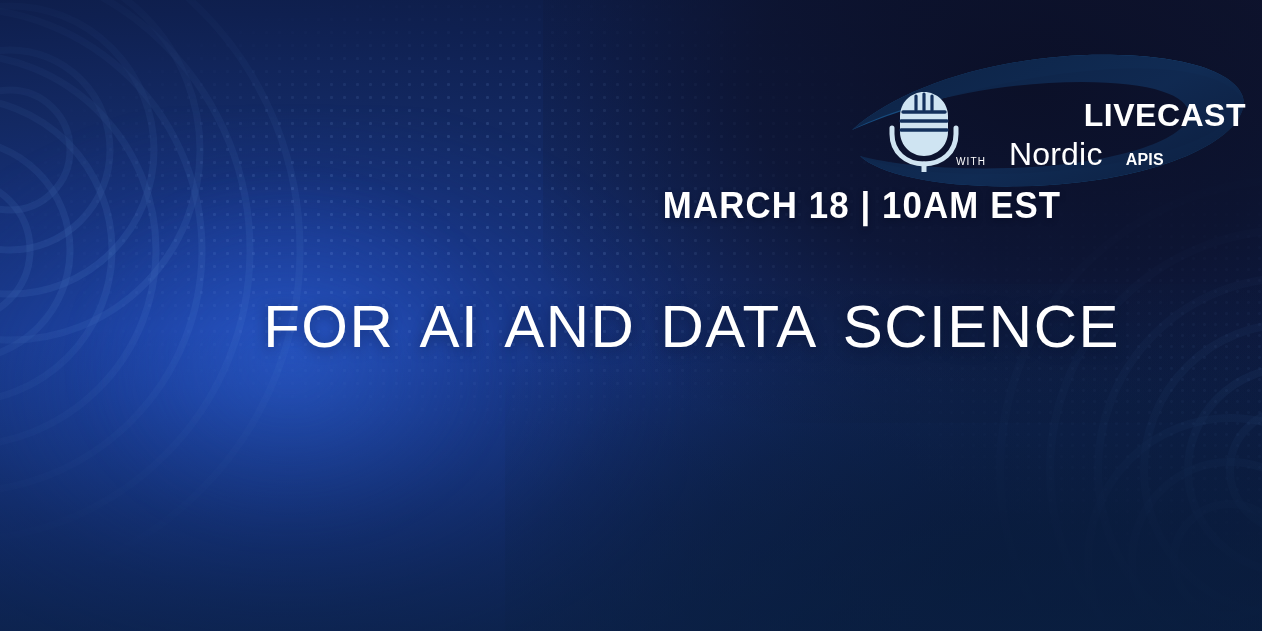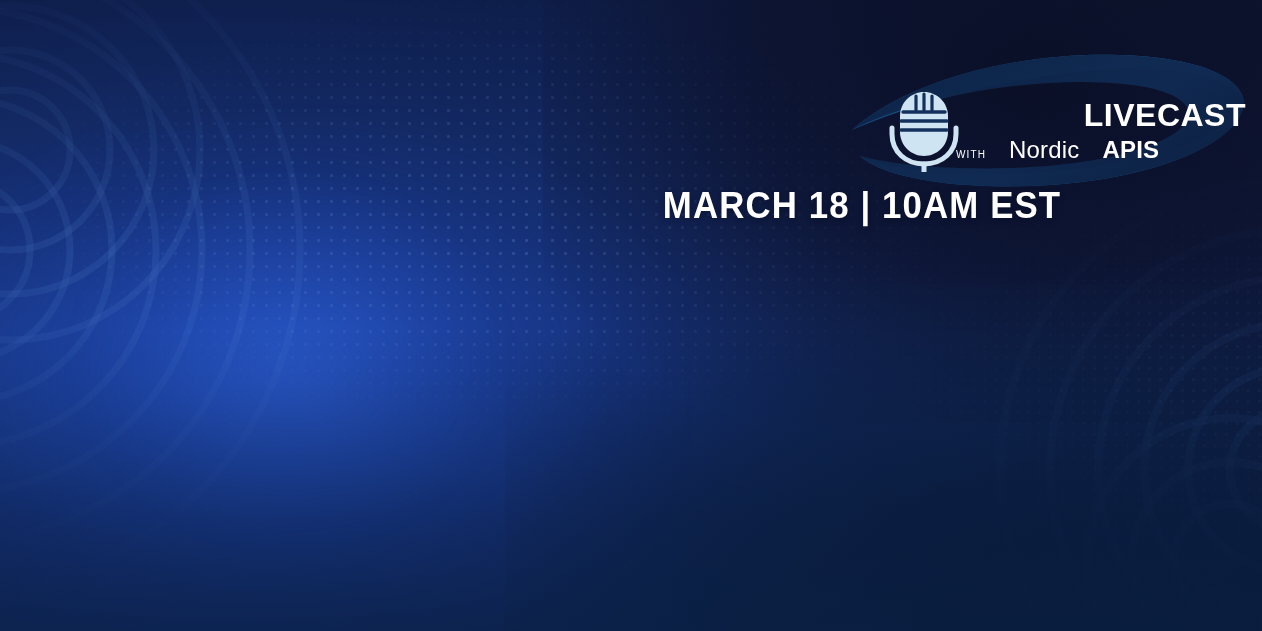--- a/index.html
+++ b/index.html
@@ -109,27 +109,27 @@
   }
   #with-word{
     font-size:14px;
     font-weight:400;
     letter-spacing:1.1px;
     color:#ffffff;
     font-variant:small-caps;
     text-transform:lowercase;
   }
   #nordic-word{
-    font-size:24px;
+    font-size:32px;
     font-weight:300;
     letter-spacing:0.2px;
     color:#ffffff;
   }
   #apis-word{
-    font-size:24px;
+    font-size:16px;
     font-weight:700;
     letter-spacing:0.2px;
     color:#ffffff;
   }
 
   
   #copy{
     position:absolute;
     left:140px; top:185px;
     width:980px;
@@ -279,16 +279,17 @@
         <span id="nordic-word">Nordic</span>
           <span id="apis-word">APIS</span>
       </div>
     </div>
   </div>
 
   <div id="copy">
     <div id="event-date">MARCH 18 | 10AM EST</div>
 
     <div id="headline">
+      <div class="headline-line" id="headline-line-2">for AI and Data Science</div>
     </div>
   </div>
 
 </div>
 
 </body></html>

